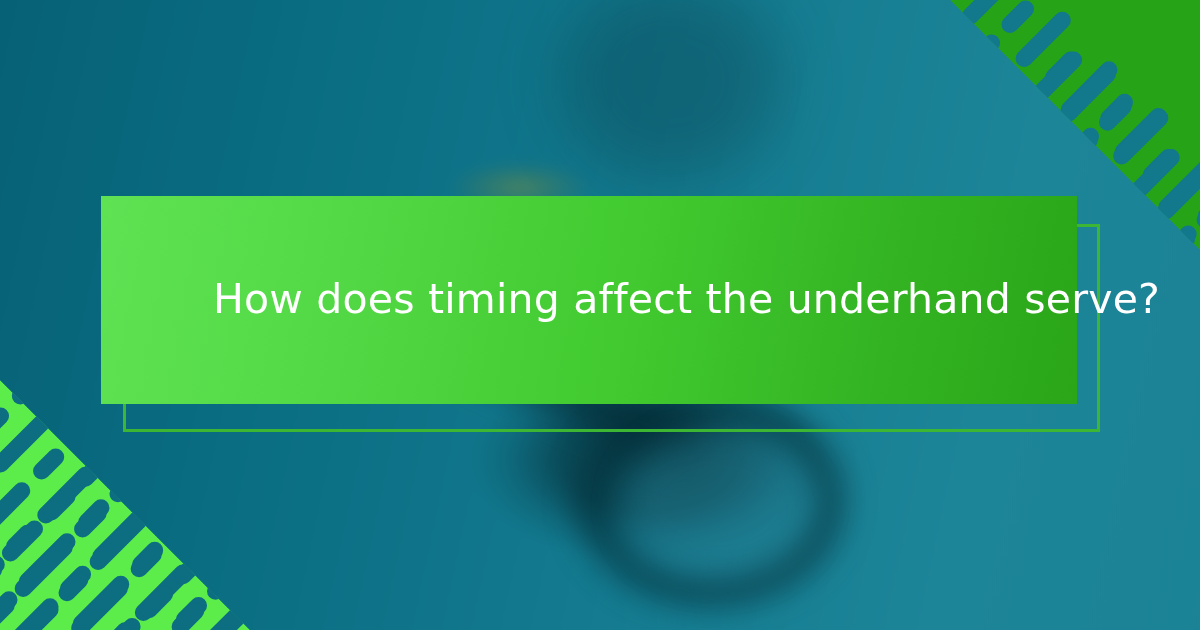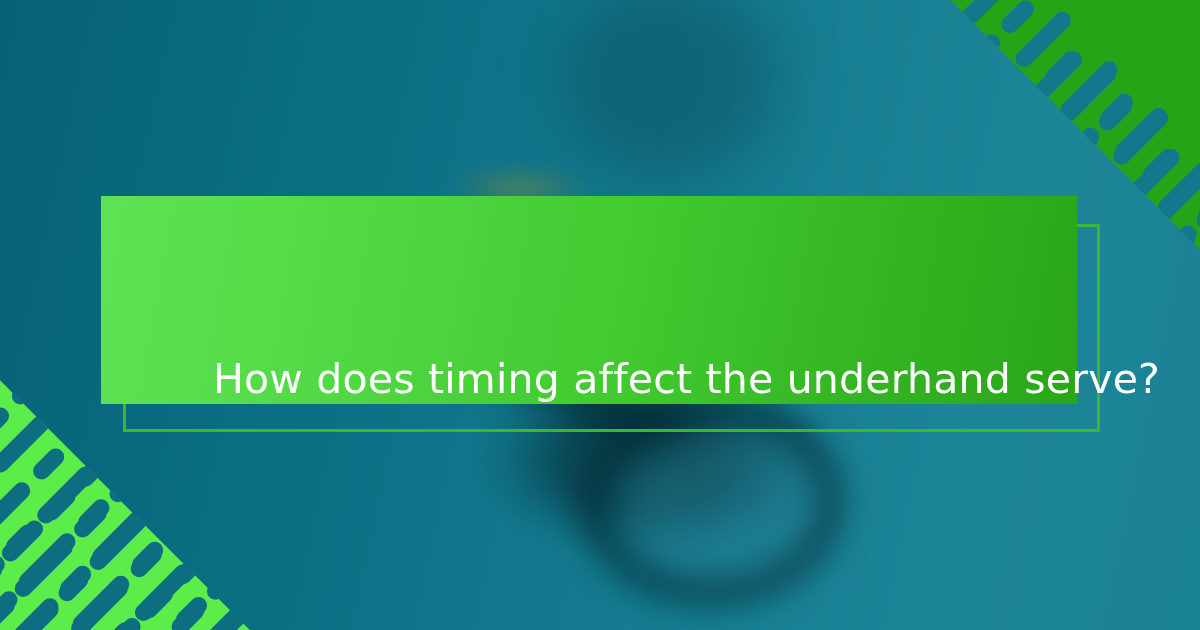--- a/index.html
+++ b/index.html
@@ -103,21 +103,21 @@
     box-sizing: border-box;
   }
   .banner {
     position: absolute;
     left: 101px;
     top: 196px;
     width: 976px;
     height: 208px;
     background: linear-gradient(100deg, #5fe253 0%, #54da47 22%, #41c92f 55%, #33b322 80%, #2aa618 100%);
     display: flex;
-    align-items: flex-end;
+    align-items: center;
     box-sizing: border-box;
     padding: 0 46px 0 112px;
   }
   .banner-title {
     color: #ffffff;
     font-size: 41px;
     font-weight: 400;
     line-height: 1.2;
     letter-spacing: 0.2px;
     white-space: nowrap;

